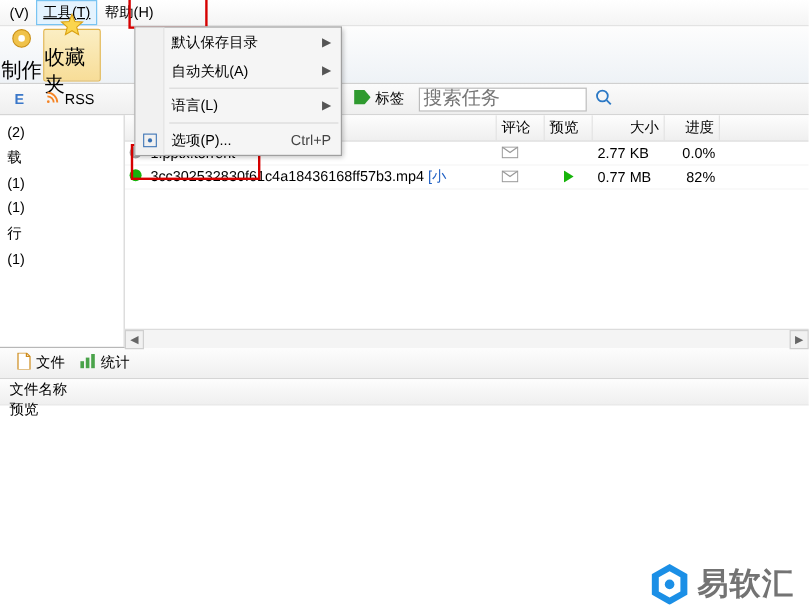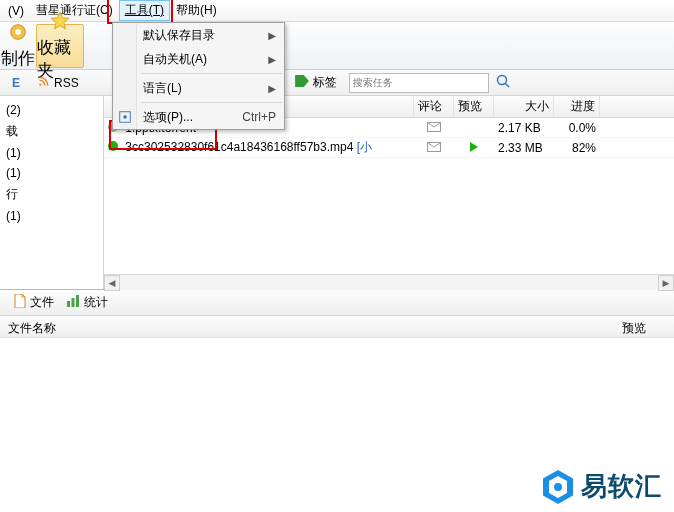--- a/index.html
+++ b/index.html
@@ -21,53 +21,52 @@
   .dropdown .gutter { position:absolute; left:0; top:0; bottom:0; width:24px; background:#f1f1f1; border-right:1px solid #e3e3e3; }
   .dd-item { position:relative; height:24px; display:flex; align-items:center; padding-left:30px; padding-right:8px; }
   .dd-item .hk { margin-left:auto; color:#444; }
   .dd-item .arrow { margin-left:auto; font-size:10px; color:#555; }
   .dd-sep { height:1px; margin:2px 2px 2px 28px; background:#d9d9d9; }
   .dd-item .ico { position:absolute; left:4px; width:16px; height:16px; display:flex; align-items:center; justify-content:center; }
 
   .secondbar { height:26px; background:linear-gradient(#fbfbfb,#efefef); border-bottom:1px solid #d5d5d5; display:flex; align-items:center; gap:6px; padding-left:6px; }
   .btn-flat { display:flex; align-items:center; gap:4px; padding:2px 6px; }
   .searchbox { width:140px; height:20px; border:1px solid #bcbcbc; background:#fff; display:flex; align-items:center; padding:0 3px; }
-  .searchbox input { border:none; outline:none; font-size:10px; flex:1; background:transparent; color:#999; }
+  .searchbox input { border:none; outline:none; font-size:16px; flex:1; background:transparent; color:#999; }
 
   .main { display:flex; height:194px; border-bottom:1px solid #b7b7b7; }
   .leftcol { width:104px; border-right:1px solid #d5d5d5; padding:4px 2px; }
   .leftcol div { padding:3px 4px; }
 
   .grid { flex:1; overflow:hidden; }
   .ghead { height:22px; background:linear-gradient(#fdfdfd,#efefef); border-bottom:1px solid #d7d7d7; display:flex; align-items:center; }
   .ghead .col { padding:0 4px; border-right:1px solid #e3e3e3; height:100%; display:flex; align-items:center; }
   .grow { height:20px; display:flex; align-items:center; border-bottom:1px solid #f5f5f5; }
   .grow .cell { padding:0 4px; overflow:hidden; white-space:nowrap; text-overflow:ellipsis; }
-  .c-name{flex:0 0 310px} .c-cm{flex:0 0 40px;text-align:center} .c-pv{flex:0 0 40px;text-align:center}
+  .c-name{flex:0 0 310px} .c-cm{flex:0 0 40px;text-align:left} .c-pv{flex:0 0 40px;text-align:center}
   .c-sz{flex:0 0 60px;text-align:left} .c-pg{flex:0 0 46px;text-align:right} .c-dl{flex:1}
 
   .status-dot { width:10px; height:10px; border-radius:50%; display:inline-block; margin-right:4px; }
 
   .bottom-tabs { height:26px; background:linear-gradient(#fdfdfd,#efefef); border-bottom:1px solid #d5d5d5; display:flex; align-items:center; padding-left:8px; }
-  .bottom-head { height:22px; background:linear-gradient(#fdfdfd,#efefef); border-bottom:1px solid #e0e0e0; display:flex; align-items:flex-end; }
+  .bottom-head { height:22px; background:linear-gradient(#fdfdfd,#efefef); border-bottom:1px solid #e0e0e0; display:flex; align-items:flex-start;flex-direction:column; }
   .bottom-head .bh { padding:0 8px; }
   .bottom-body { height:150px; background:#fff; }
 
   .watermark { position:absolute; right:12px; bottom:8px; display:flex; align-items:center; gap:8px; }
-  .wm-text { font-size:26px; font-weight:700; color:#0c4a6e; letter-spacing:1px; }
+  .wm-text { font-size:26px; font-weight:700; color:#737373; letter-spacing:1px; }
   .hex { width:30px; height:34px; position:relative; }
 
   .scroll-arrow{width:16px;height:16px;background:#f1f1f1;border:1px solid #cfcfcf;display:flex;align-items:center;justify-content:center;font-size:9px;color:#666}
 </style>
 </head>
 <body>
 
 <div class="menubar">
   <span class="menubar-item">(V)</span>
-  <span class="menubar-item">彗星通行证(C)</span>
   <span class="menubar-item highlight">工具(T)</span>
   <span class="menubar-item">帮助(H)</span>
 </div>
 <div class="menu-red red-box" style="top:-2px; left:107px; width:66px; height:26px;"></div>
 
 <div class="toolbar">
   <div class="tool-btn">
     <span>
       <svg class="star-icon" viewBox="0 0 24 24">
           <circle cx="12" cy="12" r="8" fill="#f0c24a" stroke="#c98f16"></circle>
@@ -170,42 +169,42 @@
         <span class="status-dot" style="background:#9e9e9e"></span>
         <span>1.pptx.torrent</span>
       </div>
       <div class="cell c-cm">
         <span><svg width="14" height="10" viewBox="0 0 14 10">
               <rect x="0.5" y="0.5" width="13" height="9" fill="#fff" stroke="#999"></rect>
               <path d="M0.5 0.5L7 5l6.5-4.5" fill="none" stroke="#999"></path>
             </svg></span>
       </div>
       <div class="cell c-pv"></div>
-      <div class="cell c-sz">2.17 KB</div>
+      <div class="cell c-sz">2.77 KB</div>
       <div class="cell c-pg">0.0%</div>
       <div class="cell c-dl"></div>
     </div>
     <div class="grow">
       <div class="cell c-name">
         <span class="status-dot" style="background:#17b40b"></span>
         <span>3cc302532830f61c4a18436168ff57b3.mp4</span>
         <span style="color:#2161c4">[小</span>
       </div>
       <div class="cell c-cm">
         <span><svg width="14" height="10" viewBox="0 0 14 10">
               <rect x="0.5" y="0.5" width="13" height="9" fill="#fff" stroke="#999"></rect>
               <path d="M0.5 0.5L7 5l6.5-4.5" fill="none" stroke="#999"></path>
             </svg></span>
       </div>
       <div class="cell c-pv">
         <span><svg width="10" height="10" viewBox="0 0 10 10">
               <path d="M1 0l8 5-8 5z" fill="#17b40b"></path>
             </svg></span>
       </div>
-      <div class="cell c-sz">2.33 MB</div>
+      <div class="cell c-sz">0.77 MB</div>
       <div class="cell c-pg">82%</div>
       <div class="cell c-dl"></div>
     </div>
     <div style="position:absolute; left:104px; top:274px; right:0; height:16px; background:#f4f4f4; border-top:1px solid #dcdcdc; display:flex; justify-content:space-between">
       <div class="scroll-arrow">◀</div>
       <div class="scroll-arrow">▶</div>
     </div>
   </div>
 </div>
 

